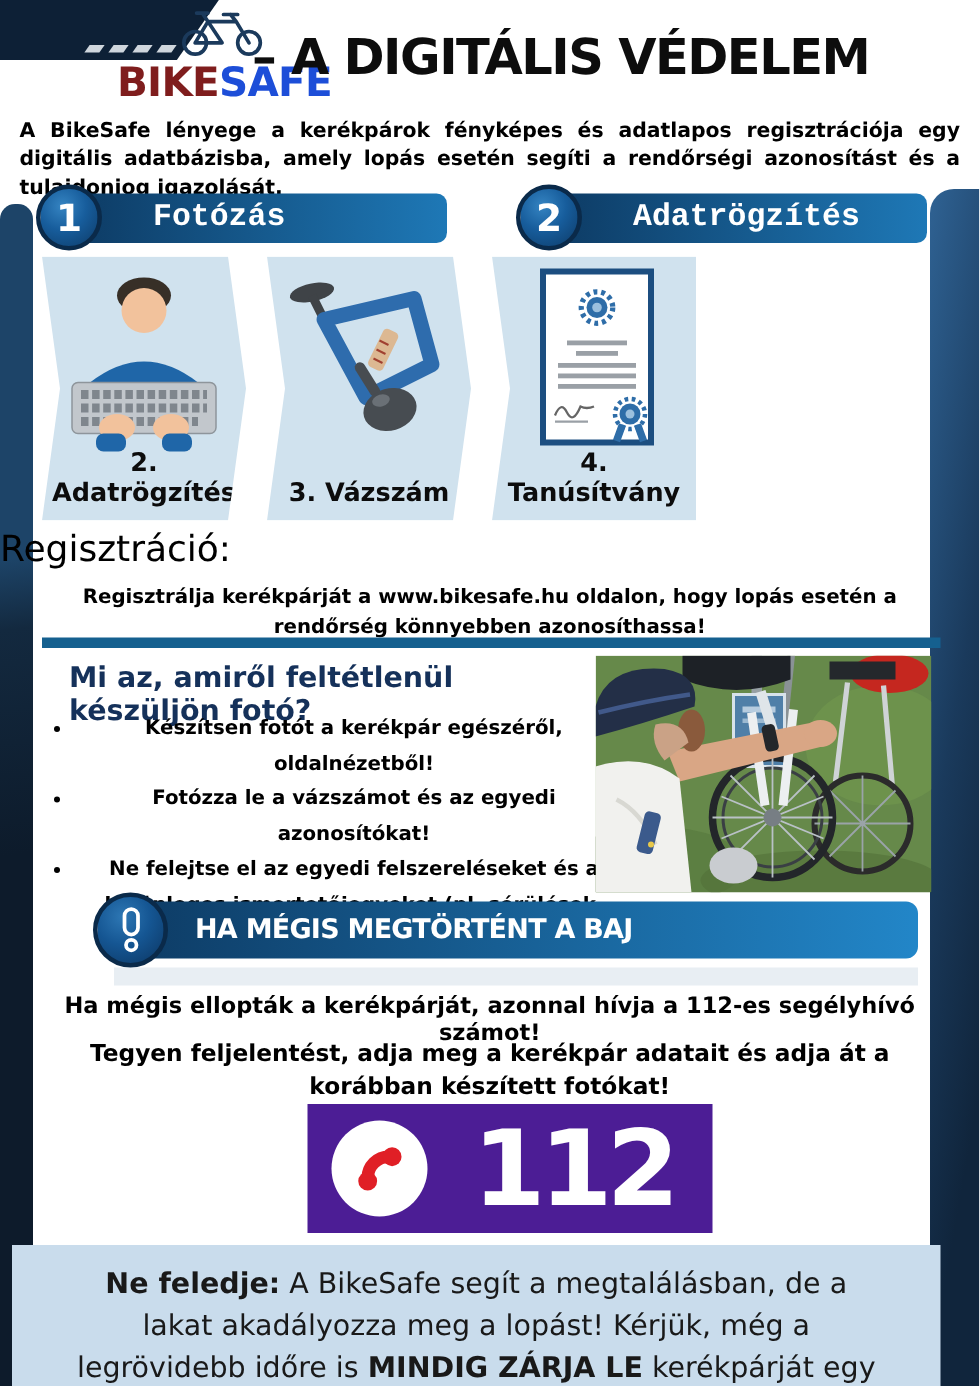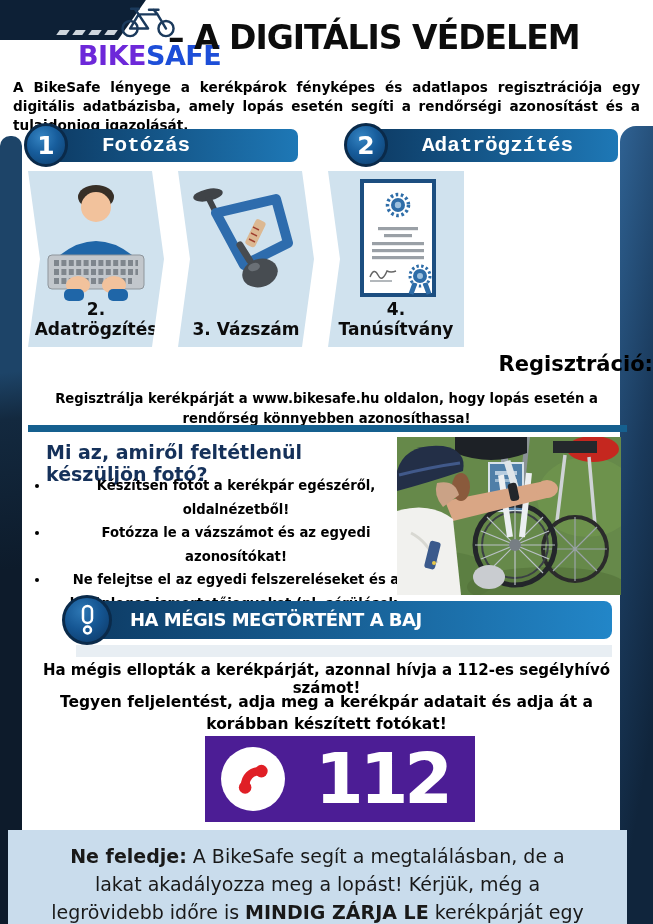--- a/index.html
+++ b/index.html
@@ -38,21 +38,21 @@
 
   
   .cards{position:absolute;left:28px;top:171px;width:586px;height:176px;display:flex;gap:14px;}
   .card{position:relative;width:136px;height:176px;background:#d0e2ee;}
   .card.first{clip-path:polygon(0 0,calc(100% - 12px) 0,100% 50%,calc(100% - 12px) 100%,0 100%);}
   .card.mid{clip-path:polygon(0 0,calc(100% - 12px) 0,100% 50%,calc(100% - 12px) 100%,0 100%,12px 50%);}
   .card.last{clip-path:polygon(0 0,100% 0,100% 100%,0 100%,12px 50%);}
   .card svg{position:absolute;left:50%;top:6px;transform:translateX(-50%);}
   .card-label{position:absolute;bottom:8px;width:100%;text-align:center;font-size:17px;font-weight:bold;color:#0c0c0c;}
 
-  .reg-heading{position:absolute;left:0;top:352px;width:100%;text-align:right;font-size:21px;font-weight:bold;}
+  .reg-heading{position:absolute;left:0;top:352px;width:100%;text-align:left;font-size:24px;font-weight:normal;}
   .reg-text{position:absolute;left:15px;top:389px;width:623px;text-align:center;font-size:13.2px;
             font-weight:bold;line-height:1.5;}
   .divider{position:absolute;left:28px;top:425px;width:599px;height:7px;background:#15608f;}
 
   .photo-heading{position:absolute;left:46px;top:441px;width:360px;font-size:19px;font-weight:bold;color:#15315a;}
   .bullets{position:absolute;left:32px;top:474px;width:372px;margin:0;padding-left:18px;text-align:center;}
   .bullets li{font-size:13.2px;font-weight:bold;line-height:1.78;}
   .photo{position:absolute;left:397px;top:437px;width:224px;height:158px;overflow:hidden;}
 
   
@@ -96,21 +96,21 @@
   <div class="rail-right"></div>
 
   <div class="logo">
     <svg width="64" height="34" viewBox="0 0 64 36">
       <g stroke="#1b3a5c" stroke-width="2.6" fill="none" stroke-linecap="round" stroke-linejoin="round">
         <circle cx="12" cy="26" r="8"></circle>
           <circle cx="50" cy="26" r="8"></circle>
         <path d="M12 26 L21 11 L41 11 L50 26 M21 11 L31 26 L12 26 M41 11 L37 6 M32 6 L42 6 M21 11 L17 5 M13 5 L21 5"></path>
       </g>
     </svg>
-    <div class="logo-words"><span style="color:#6d28d9">BIKE</span><span style="color:#1d4ed8">SAFE</span></div>
+    <div class="logo-words"><span style="color:#7f1d1d">BIKE</span><span style="color:#1d4ed8">SAFE</span></div>
   </div>
 
   <div class="title">– A DIGITÁLIS VÉDELEM</div>
 
   <div class="intro">A BikeSafe lényege a kerékpárok fényképes és adatlapos regisztrációja egy digitális adatbázisba, amely lopás esetén segíti a rendőrségi azonosítást és a tulajdonjog igazolását.</div>
 
   <div class="step-circle" style="left:24px">1</div>
   <div class="step-bar" style="left:46px;width:252px">Fotózás</div>
   <div class="step-circle" style="left:344px">2</div>
   <div class="step-bar" style="left:366px;width:252px">Adatrögzítés</div>

